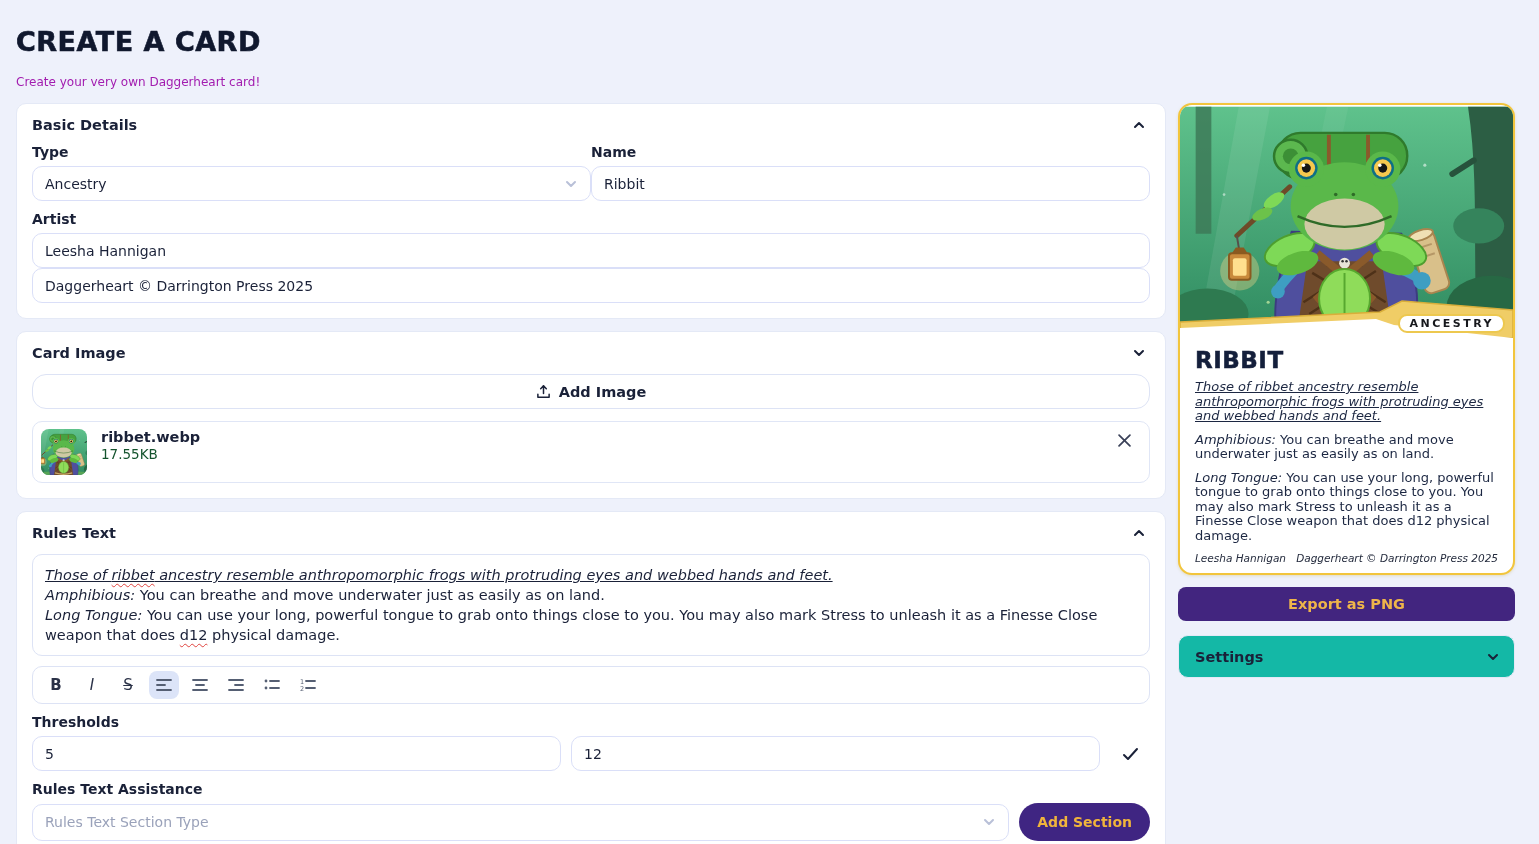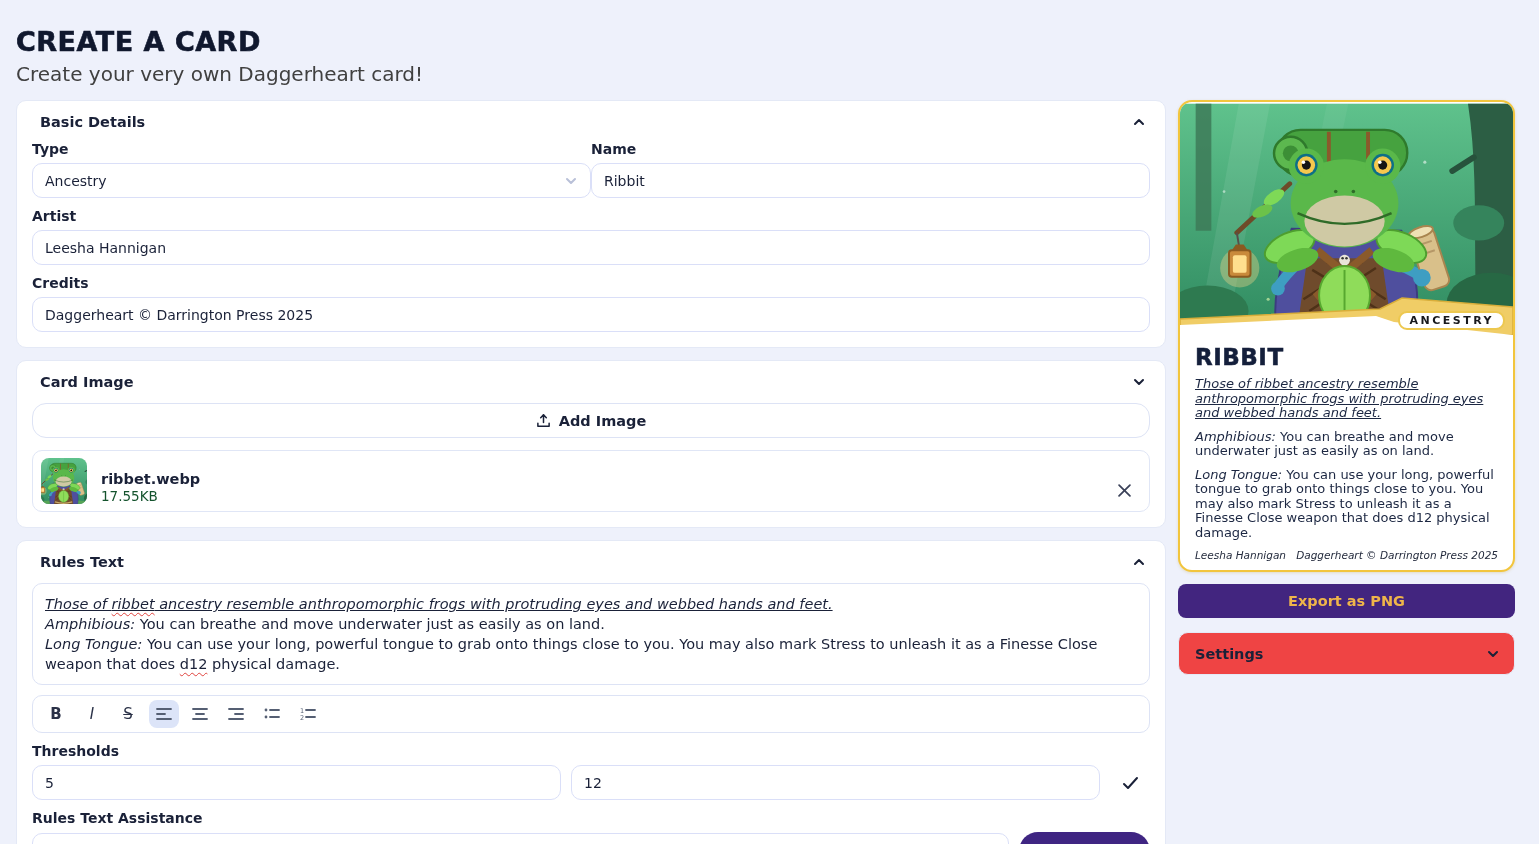--- a/index.html
+++ b/index.html
@@ -9,33 +9,33 @@
     font-family:"DejaVu Sans","Liberation Sans",sans-serif;
     color:#1a2138;
   }
   .page { padding:14px 20px 0 16px; }
 
   
   .page-title {
     font-size:27px; font-weight:bold; letter-spacing:.5px;
     color:#10182e;margin-top:12px; -webkit-text-stroke:.6px #10182e;
   }
-  .page-subtitle { font-size:20px; color:#404040; margin-top:5px; }
+  .page-subtitle { font-size:12px; color:#a21caf; margin-top:18px; }
 
   
   .layout { display:flex; gap:12px; align-items:flex-start; margin-top:14px; }
   .left-col  { width:1150px; display:flex; flex-direction:column; gap:12px; }
   .right-col { width:337px;  display:flex; flex-direction:column; gap:12px; }
 
   .panel {
     background:#fff; border:1px solid #e4e9f6; border-radius:10px;
     padding:12px 15px 15px 15px;
   }
   .panel-head { display:flex; align-items:center; justify-content:space-between; }
-  .panel-title { font-size:14.5px; font-weight:bold; margin-left:8px;text-align:center; }
+  .panel-title { font-size:14.5px; font-weight:bold; margin-left:0;text-align:center; }
   .chev-btn { background:none; border:none; cursor:pointer; padding:2px 4px; display:flex; }
 
   .field-label { font-size:14px; font-weight:bold; margin:10px 0 6px 0; }
   .grid-2 { display:flex; }
   .grid-2 > div { flex:1; }
 
   .tb-input, .tb-select {
     width:100%; height:35px; border:1px solid #dadff8; border-radius:10px;
     background:#fff; padding:0 12px; font-size:14px;
     font-family:"DejaVu Sans","Liberation Sans",sans-serif; color:#1a2138;
@@ -47,21 +47,21 @@
   
   .add-image-btn {
     width:100%; height:35px; margin-top:12px;
     border:1px solid #dde3f5; border-radius:14px; background:#fff; cursor:pointer;
     display:flex; align-items:center; justify-content:center; gap:8px;
     font-size:14.5px; font-weight:bold; color:#1a2138;
     font-family:"DejaVu Sans","Liberation Sans",sans-serif;
   }
   .file-row {
     margin-top:12px; border:1px solid #e0e6f6; border-radius:10px;
-    padding:7px 14px 7px 8px; display:flex; align-items:flex-end; gap:14px;
+    padding:7px 14px 7px 8px; display:flex; align-items:flex-start; gap:14px;
   }
   .file-thumb { width:46px; height:46px; border-radius:8px; overflow:hidden; flex:0 0 46px; }
   .file-meta { flex:1; }
   .file-name { font-size:14.5px; font-weight:bold; }
   .file-size { font-size:13.5px; color:#14532d; margin-top:1px; }
   .file-close { background:none; border:none; cursor:pointer; font-size:15px; color:#3a4158; padding:4px; }
 
   
   .editor-box {
     margin-top:12px; border:1px solid #dde3f5; border-radius:10px;
@@ -125,21 +125,21 @@
     margin-top:auto; display:flex; justify-content:space-between;
     font-size:10.5px; font-style:italic; color:#242b3d;
   }
 
   .export-btn {
     height:34px; border:none; border-radius:8px; cursor:pointer;
     background:#42257f; color:#efb54a; font-weight:bold; font-size:14.5px;
     font-family:"DejaVu Sans","Liberation Sans",sans-serif;
   }
   .settings-panel {
-    background:#ef4444; border:1px solid #e4e9f6; border-radius:10px;
+    background:#14b8a6; border:1px solid #e4e9f6; border-radius:10px;
     height:43px; display:flex; align-items:center; justify-content:space-between;
     padding:0 14px 0 16px; cursor:pointer; margin-top:2px;
   }
   .settings-label { font-size:14.5px; font-weight:bold; }
 
   .icon-chev { display:block; }
 </style>
 </head>
 <body>
 
@@ -262,21 +262,20 @@
                 </svg>
             </div>
           </div>
           <div>
             <div class="field-label">Name</div>
             <input class="tb-input" type="text" value="Ribbit" style="">
           </div>
         </div>
         <div class="field-label">Artist</div>
         <input class="tb-input" type="text" value="Leesha Hannigan" style="">
-        <div class="field-label">Credits</div>
         <input class="tb-input" type="text" value="Daggerheart © Darrington Press 2025" style="">
       </section>
 
       <section class="panel">
         <div class="panel-head">
           <span class="panel-title">Card Image</span>
           <button class="chev-btn">
             <svg class="icon-chev" width="14" height="14" viewBox="0 0 14 14">
                 <polyline points="3,5 7,9 11,5" fill="none" stroke="#1a2138" stroke-width="2" stroke-linecap="round" stroke-linejoin="round"></polyline>
               </svg>

